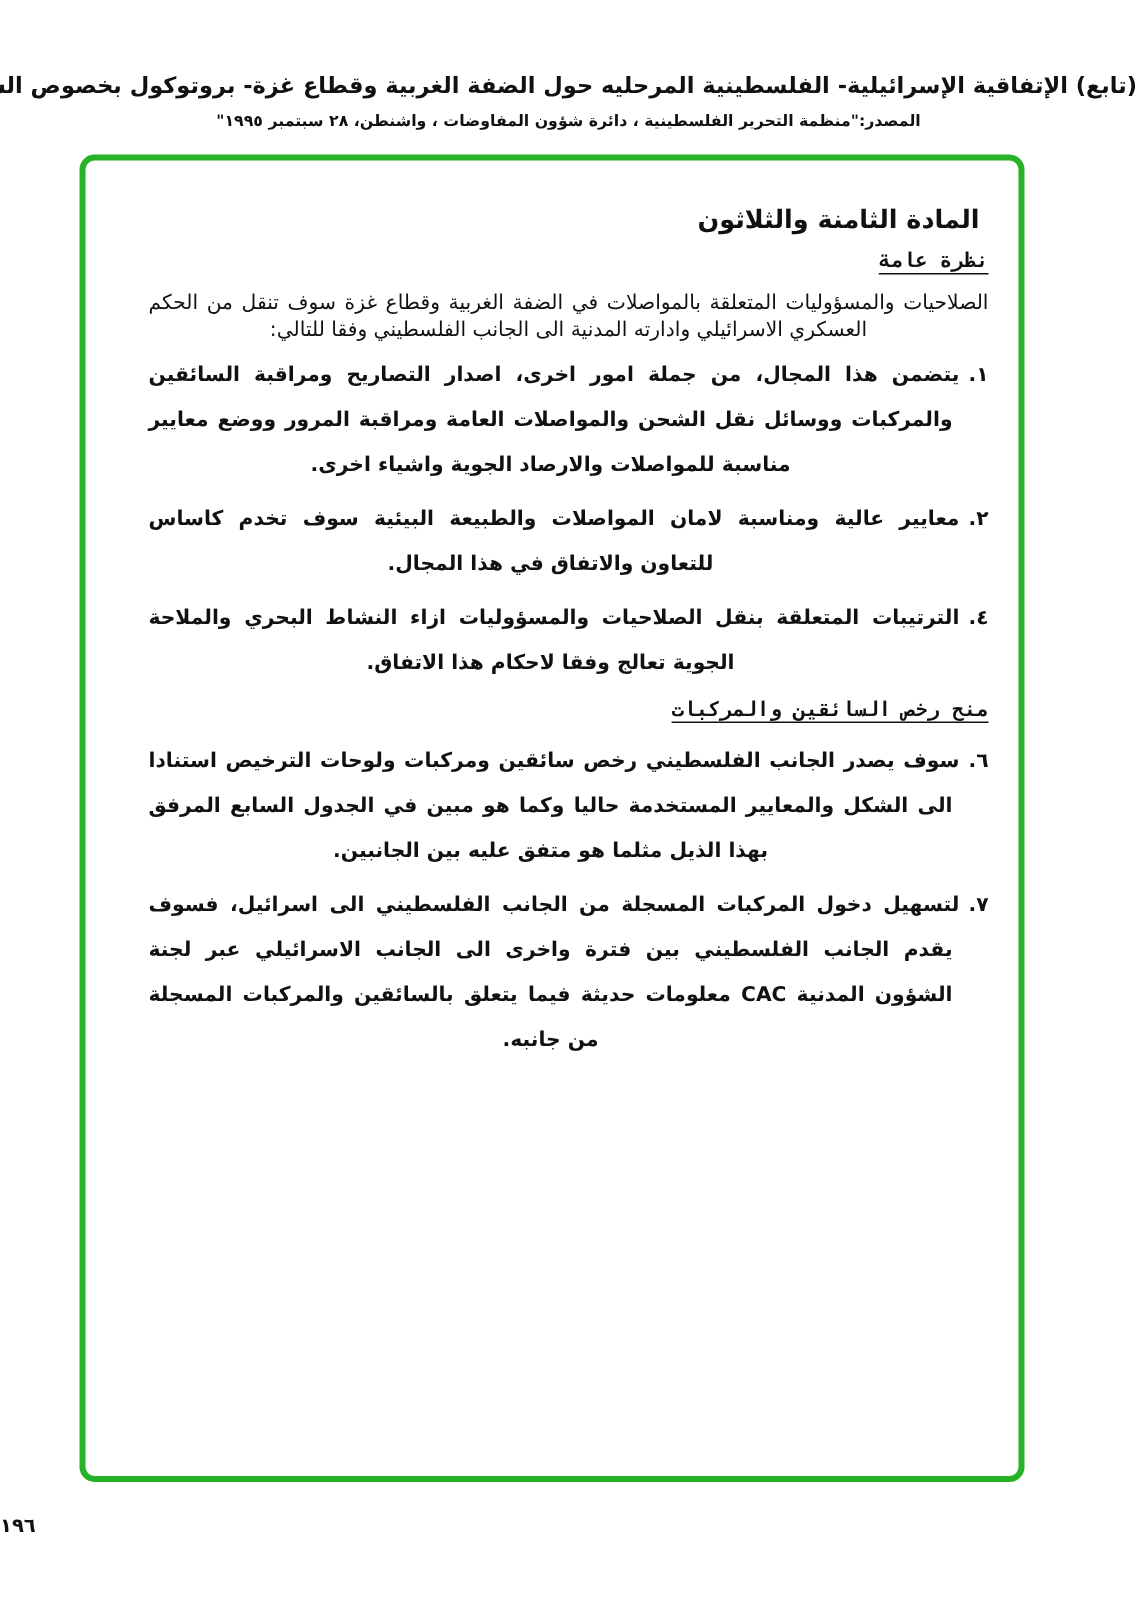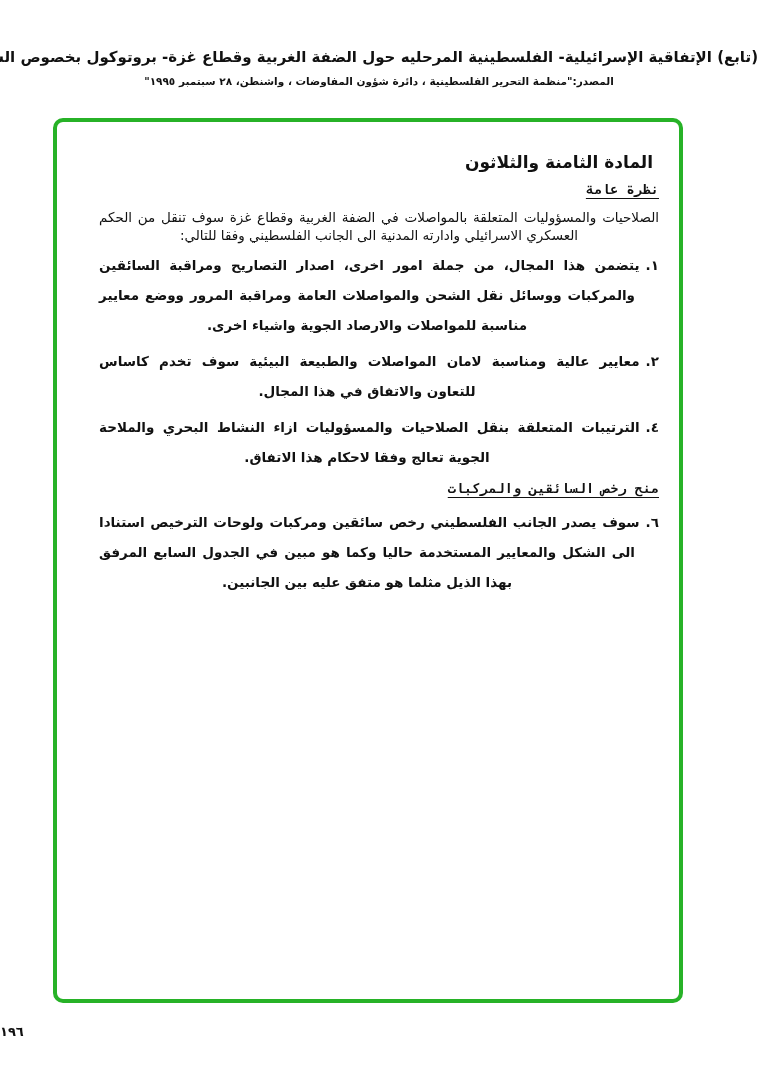--- a/index.html
+++ b/index.html
@@ -28,21 +28,21 @@
     letter-spacing: 0px;
   }
   .page-header .doc-source {
     font-size: 10.5px;
     font-weight: bold;
     margin-top: 9px;
   }
   
   .content-box {
     box-sizing: border-box;
-    margin: 31px 75px 0 53px;
+    margin: 16px 75px 0 53px;
     width: 630px;
     height: 885px;
     border: 4px solid #27b227;
     border-radius: 10px;
     direction: rtl;
     text-align: right;
     padding: 26px 20px 0 42px;
   }
   .article-title {
     font-size: 17px;
@@ -114,17 +114,18 @@
   <div class="numbered-item"><span class="item-num">٢.</span><span>معايير عالية ومناسبة لامان المواصلات والطبيعة البيئية سوف تخدم كاساس للتعاون والاتفاق في هذا المجال.</span></div>
 
 
   <div class="numbered-item"><span class="item-num">٤.</span><span>الترتيبات المتعلقة بنقل الصلاحيات والمسؤوليات ازاء النشاط البحري والملاحة الجوية تعالج وفقا لاحكام هذا الاتفاق.</span></div>
 
   <h2 class="section-heading">منح رخص السائقين والمركبات</h2>
 
 
   <div class="numbered-item"><span class="item-num">٦.</span><span>سوف يصدر الجانب الفلسطيني رخص سائقين ومركبات ولوحات الترخيص استنادا الى الشكل والمعايير المستخدمة حاليا وكما هو مبين في الجدول السابع المرفق بهذا الذيل مثلما هو متفق عليه بين الجانبين.</span></div>
 
+  <div class="numbered-item"><span class="item-num">٧.</span><span>لتسهيل دخول المركبات المسجلة من الجانب الفلسطيني الى اسرائيل، فسوف يقدم الجانب الفلسطيني بين فترة واخرى الى الجانب الاسرائيلي عبر لجنة الشؤون المدنية CAC معلومات حديثة فيما يتعلق بالسائقين والمركبات المسجلة من جانبه.</span></div>
 </section>
 
 <footer class="page-footer">
   <span class="page-number">١٩٦</span>
 </footer>
 
 </body></html>

